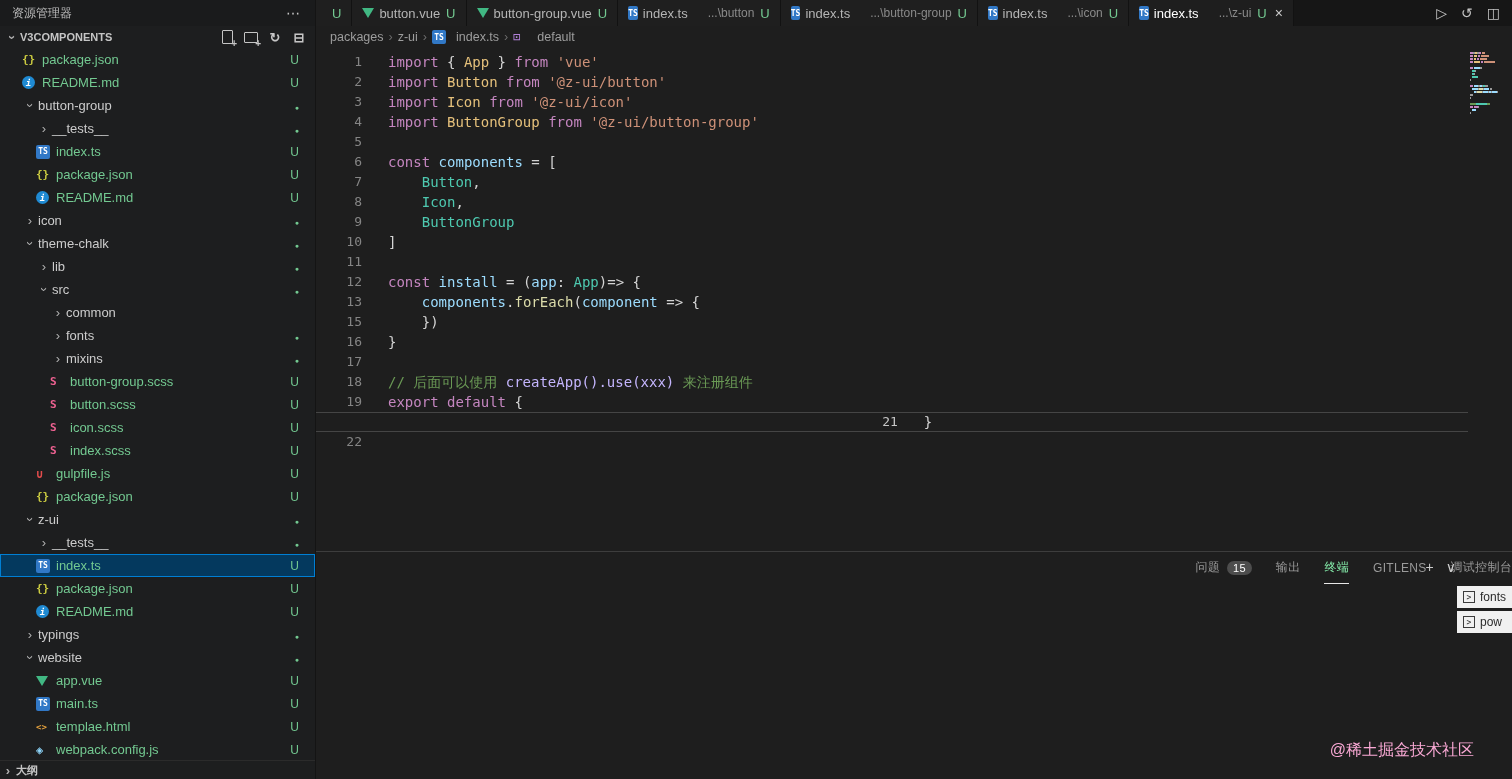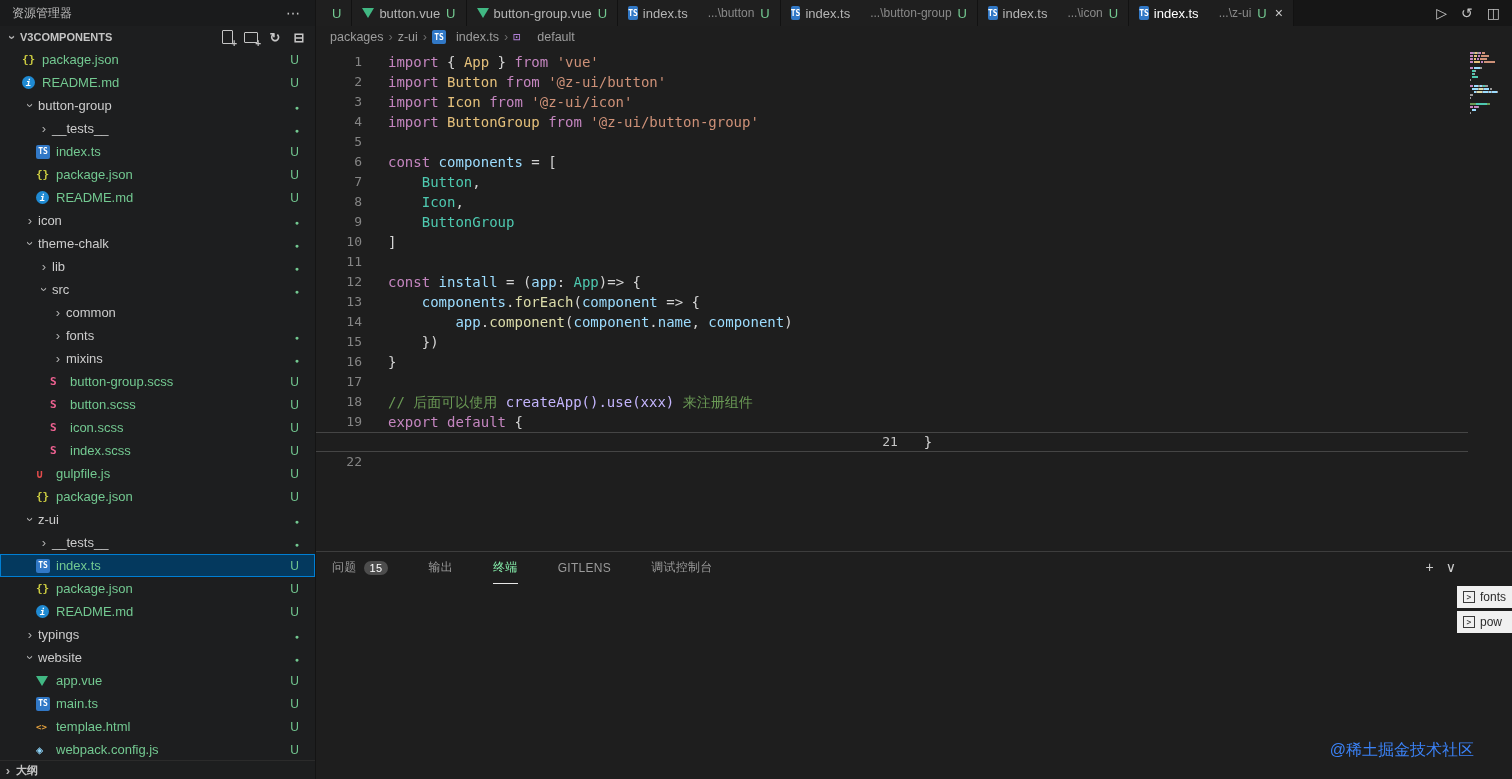--- a/index.html
+++ b/index.html
@@ -66,34 +66,34 @@
   .code-line.active .ln { color:#c6c6c6; }
   .lt { padding-left:26px; white-space:pre; }
   .tk.kw{color:#c586c0} .tk.str{color:#ce9178} .tk.cls{color:#e5c07b} .tk.type{color:#4ec9b0}
   .tk.var{color:#9cdcfe} .tk.fn{color:#dcdcaa} .tk.pun{color:#d4d4d4} .tk.com{color:#6a9955} .tk.comc{color:#c4b5fd}
   .minimap { position:absolute; top:4px; right:2px; width:40px; }
   .mm-row { height:2px; margin-bottom:1px; white-space:nowrap; overflow:hidden; }
   .mm-seg { display:inline-block; height:2px; vertical-align:top; }
 
   
   .panel { height:228px; flex-shrink:0; position:relative; border-top:1px solid #3d3d3d; background:#1e1e1e; display:flex; flex-direction:column; }
-  .panel-tabs { height:32px; flex-shrink:0; display:flex; align-items:stretch; gap:40px; padding-left:16px; font-size:12px; color:#9a9a9a; }
+  .panel-tabs { height:32px; flex-shrink:0; display:flex; align-items:stretch; gap:24px; padding-left:16px; font-size:12px; color:#9a9a9a;justify-content:flex-end; }
   .panel-tab { display:flex; align-items:center; cursor:pointer; border-bottom:1px solid transparent; letter-spacing:0.3px; }
   .panel-tab.active { color:#86efac; border-bottom-color:#e7e7e7; }
   .count-badge { background:#4d4d4d; color:#ffffff; border-radius:9px; padding:1px 6px; font-size:11px; margin-left:7px; }
   .panel-actions { position:absolute; right:56px; top:7px; display:flex; gap:12px; color:#cccccc; font-size:14px; }
   .panel-actions span { cursor:pointer; }
   .terminal { flex:1; padding:8px 0 0 18px; font-family:"DejaVu Sans Mono",monospace; font-size:14px; line-height:19px; color:#cccccc; }
   .term-line { white-space:pre; }
   .cursor { display:inline-block; width:9px; height:15px; border:1px solid #cccccc; vertical-align:-2px; margin-left:3px; }
   .term-instances { position:absolute; right:0; top:34px; width:55px; display:flex; flex-direction:column; gap:3px; }
   .term-inst { height:22px; background:#f0f0f0; color:#2b2b2b; display:flex; align-items:center; gap:5px; padding-left:6px; font-size:12px; overflow:hidden; cursor:pointer; }
   .term-ico { width:12px; height:12px; flex-shrink:0; border:1px solid #3b3b3b; font-size:8px; display:inline-flex; align-items:center; justify-content:center; font-family:"DejaVu Sans Mono",monospace; }
 
-  .watermark { position:absolute; right:38px; bottom:18px; color:#3b82f6; font-size:16px; }
+  .watermark { position:absolute; right:38px; bottom:18px; color:#f9a8d4; font-size:16px; }
 </style>
 </head>
 <body>
 
 <div class="app">
 
   <aside class="sidebar">
     <div class="sidebar-header">
       <span>资源管理器</span>
       <span class="more-dots">⋯</span>
@@ -384,24 +384,20 @@
             <span class="ln">11</span>
             <span class="lt"></span>
           </div>
           <div class="code-line">
             <span class="ln">12</span>
             <span class="lt"><span class="tk kw">const</span><span class="tk pun"> </span><span class="tk var">install</span><span class="tk pun"> = (</span><span class="tk var">app</span><span class="tk pun">: </span><span class="tk type">App</span><span class="tk pun">)</span><span class="tk pun">=&gt;</span><span class="tk pun"> {</span></span>
           </div>
           <div class="code-line">
             <span class="ln">13</span>
             <span class="lt"><span class="tk pun">    </span><span class="tk var">components</span><span class="tk pun">.</span><span class="tk fn">forEach</span><span class="tk pun">(</span><span class="tk var">component</span><span class="tk pun"> </span><span class="tk pun">=&gt;</span><span class="tk pun"> {</span></span>
-          </div>
-          <div class="code-line">
-            <span class="ln">14</span>
-            <span class="lt"><span class="tk pun">        </span><span class="tk var">app</span><span class="tk pun">.</span><span class="tk fn">component</span><span class="tk pun">(</span><span class="tk var">component</span><span class="tk pun">.</span><span class="tk var">name</span><span class="tk pun">, </span><span class="tk var">component</span><span class="tk pun">)</span></span>
           </div>
           <div class="code-line">
             <span class="ln">15</span>
             <span class="lt"><span class="tk pun">    })</span></span>
           </div>
           <div class="code-line">
             <span class="ln">16</span>
             <span class="lt"><span class="tk pun">}</span></span>
           </div>
           <div class="code-line">

